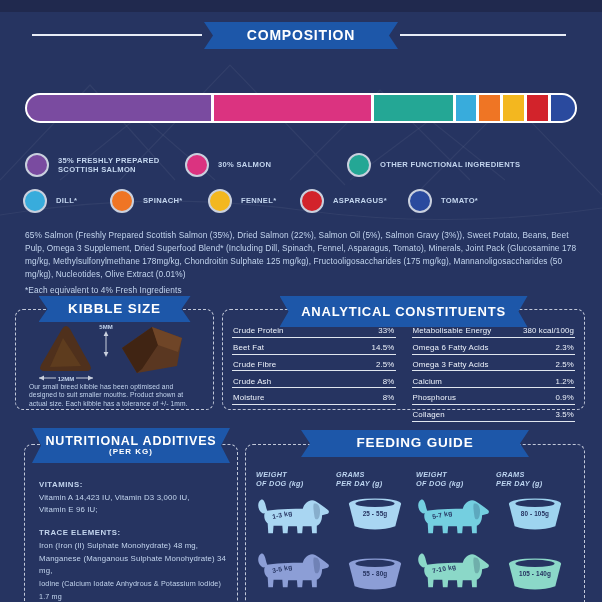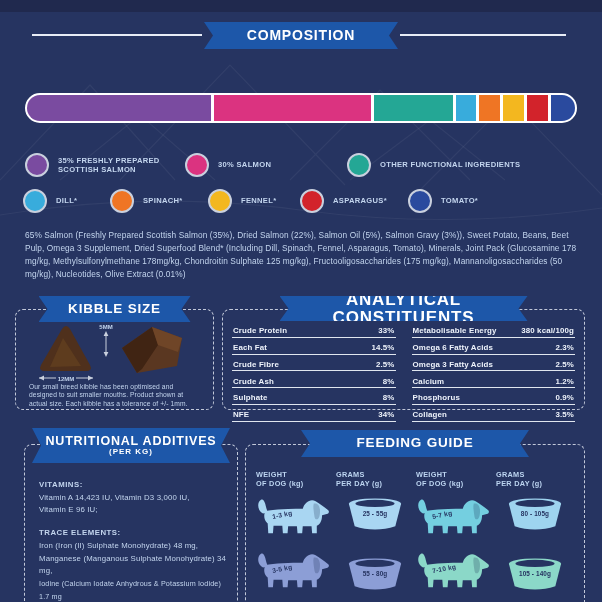--- a/index.html
+++ b/index.html
@@ -63,39 +63,39 @@
   }
   .kibble-art{position:absolute;left:14px;top:11px;width:170px;height:62px;}
 
   
   .analytical-box{left:222px;top:309px;width:363px;height:101px;}
   .an-table{position:absolute;left:9px;right:9px;top:11px;display:flex;gap:16px;}
   .an-col{flex:1;}
   .an-row{
     display:flex;justify-content:space-between;align-items:flex-end;
     height:14.3px;border-bottom:1.2px solid rgba(240,245,252,.92);
-    font-size:7.9px;font-weight:bold;color:#eef3fb;padding:0 1px 1.5px 1px;
+    font-size:7.9px;font-weight:normal;color:#eef3fb;padding:0 1px 1.5px 1px;
     letter-spacing:.15px;
   }
 
   
   .additives-box{left:24px;top:444px;width:214px;height:172px;}
   .add-content{
     position:absolute;left:14px;right:8px;top:34px;
     font-size:7.8px;line-height:12.7px;color:#c3d5ee;letter-spacing:.15px;
   }
   .add-heading{font-weight:bold;letter-spacing:.5px;}
   .add-gap{height:10px;}
 
   
   .feeding-box{left:245px;top:444px;width:340px;height:172px;}
   .fg-col{position:absolute;top:26px;width:78px;}
   .fg-header{
     font-size:7.3px;font-weight:bold;color:#bcd4f0;line-height:8.8px;
-    letter-spacing:.3px;margin-bottom:6px;min-height:18px;
+    letter-spacing:.3px;margin-bottom:6px;min-height:18px;font-style:italic;
   }
   .fg-cell{position:relative;height:52px;}
   .dog-svg{width:76px;height:44px;display:block;margin-top:2px;}
   .dog-label{
     position:absolute;left:16px;top:16px;font-size:6.6px;font-weight:bold;
     color:#263461;transform:rotate(-11deg);letter-spacing:.2px;white-space:nowrap;
   }
   .bowl-wrap{position:relative;width:58px;height:34px;margin:8px auto 0 auto;}
   .bowl-svg{width:58px;height:34px;display:block;}
   .bowl-label{
@@ -175,20 +175,21 @@
   <div class="legend-item" style="left:300px;top:189px;">
     <span class="legend-dot" style="background: rgb(210, 35, 43);"></span>
     <span class="legend-label">ASPARAGUS*</span>
   </div>
   <div class="legend-item" style="left:408px;top:189px;justify-content:space-between;">
     <span class="legend-dot" style="background: rgb(42, 74, 158);"></span>
     <span class="legend-label">TOMATO*</span>
   </div>
 
   <p class="ingredients">65% Salmon (Freshly Prepared Scottish Salmon (35%), Dried Salmon (22%), Salmon Oil (5%), Salmon Gravy (3%)), Sweet Potato, Beans, Beet Pulp, Omega 3 Supplement, Dried Superfood Blend* (Including Dill, Spinach, Fennel, Asparagus, Tomato), Minerals,  Joint Pack (Glucosamine 178 mg/kg,  Methylsulfonylmethane 178mg/kg, Chondroitin Sulphate 125 mg/kg), Fructooligosaccharides (175 mg/kg), Mannanoligosaccharides (50 mg/kg), Nucleotides, Olive Extract (0.01%)</p>
+  <p class="footnote">*Each equivalent to 4% Fresh Ingredients</p>
 
   <div class="dash-box kibble-box">
     <div class="ribbon" style="left:50%;transform:translateX(-50%);top:-14px;width:152px;height:26px;font-size:13.5px;">
       <span>KIBBLE SIZE</span>
     </div>
     <svg class="kibble-art" viewBox="0 0 170 62">
 
       <path d="M32 8 Q36 2 40 8 L60 44 Q63 50 56 50 L15 50 Q8 50 11 44 Z" fill="#4f301c"></path>
       <path d="M33 17 L51 45 L20 46 Z" fill="#63401f" opacity="0.75"></path>
 
@@ -206,48 +207,44 @@
       <text x="76" y="8" font-size="6" font-weight="bold" fill="#c3d5ee" text-anchor="middle">5MM</text>
 
       <path d="M92 27 L122 6 L152 17 L147 45 L107 52 Z" fill="#5a3721"></path>
       <path d="M92 27 L122 6 L128 24 L112 48 L107 52 Z" fill="#402413"></path>
       <path d="M122 6 L152 17 L148 31 L128 24 Z" fill="#6f4527"></path>
     </svg>
     <p class="kibble-desc">Our small breed kibble has been optimised and designed to suit smaller mouths. Product shown at actual size. Each kibble has a tolerance of +/- 1mm.</p>
   </div>
 
   <div class="dash-box analytical-box">
-    <div class="ribbon" style="left:50%;transform:translateX(-50%);top:-14px;width:248px;height:25px;font-size:17px;">
+    <div class="ribbon" style="left:50%;transform:translateX(-50%);top:-14px;width:248px;height:31px;font-size:13px;">
       <span>ANALYTICAL CONSTITUENTS</span>
     </div>
     <div class="an-table">
       <div class="an-col">
         <div class="an-row">
             <span>Crude Protein</span>
             <span>33%</span>
           </div>
         <div class="an-row">
-            <span>Each Fat</span>
+            <span>Beet Fat</span>
             <span>14.5%</span>
           </div>
         <div class="an-row">
             <span>Crude Fibre</span>
             <span>2.5%</span>
           </div>
         <div class="an-row">
             <span>Crude Ash</span>
             <span>8%</span>
           </div>
         <div class="an-row">
-            <span>Sulphate</span>
+            <span>Moisture</span>
             <span>8%</span>
-          </div>
-        <div class="an-row">
-            <span>NFE</span>
-            <span>34%</span>
           </div>
       </div>
       <div class="an-col">
         <div class="an-row">
             <span>Metabolisable Energy</span>
             <span>380 kcal/100g</span>
           </div>
         <div class="an-row">
             <span>Omega 6 Fatty Acids</span>
             <span>2.3%</span>

